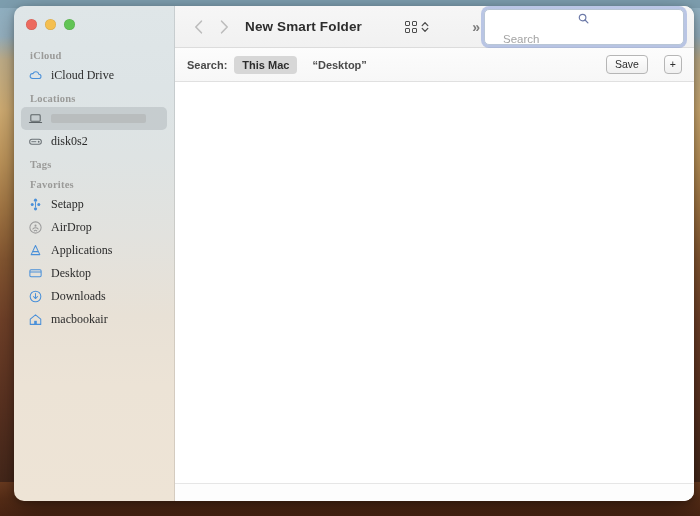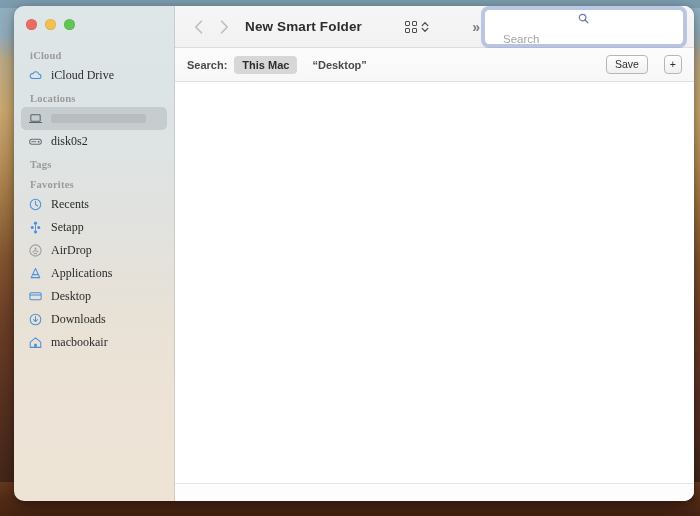--- a/index.html
+++ b/index.html
@@ -190,29 +190,20 @@
             <svg width="15" height="15" viewBox="0 0 16 16" aria-hidden="true">
               <rect x="1.8" y="5.5" width="12.4" height="5.4" rx="2.4" fill="none" stroke="#6a7175" stroke-width="1.1"></rect>
               <circle cx="11.4" cy="8.2" r="1" fill="#6a7175"></circle>
               <path d="M4 8.2h4.4" stroke="#6a7175" stroke-width="1" stroke-linecap="round"></path>
             </svg>
           </span>
           <span>disk0s2</span>
         </div>
         <div class="sb-section">Tags</div>
         <div class="sb-section">Favorites</div>
-        <div class="sb-item">
-          <span class="sb-ico">
-            <svg width="15" height="15" viewBox="0 0 16 16" aria-hidden="true">
-              <circle cx="8" cy="8" r="5.6" fill="none" stroke="#4a90d9" stroke-width="1.1"></circle>
-              <path d="M8 4.6V8l2.4 1.6" fill="none" stroke="#4a90d9" stroke-width="1.1" stroke-linecap="round"></path>
-            </svg>
-          </span>
-          <span>Recents</span>
-        </div>
         <div class="sb-item">
           <span class="sb-ico">
             <svg width="15" height="15" viewBox="0 0 16 16" aria-hidden="true">
               <circle cx="8" cy="3.4" r="1.7" fill="#4a90d9"></circle>
               <circle cx="8" cy="12.6" r="1.7" fill="#4a90d9"></circle>
               <circle cx="4.5" cy="8" r="1.6" fill="#4a90d9"></circle>
               <circle cx="11.5" cy="8" r="1.6" fill="#4a90d9"></circle>
               <path d="M8 5v6" stroke="#4a90d9" stroke-width="1"></path>
             </svg>
           </span>

